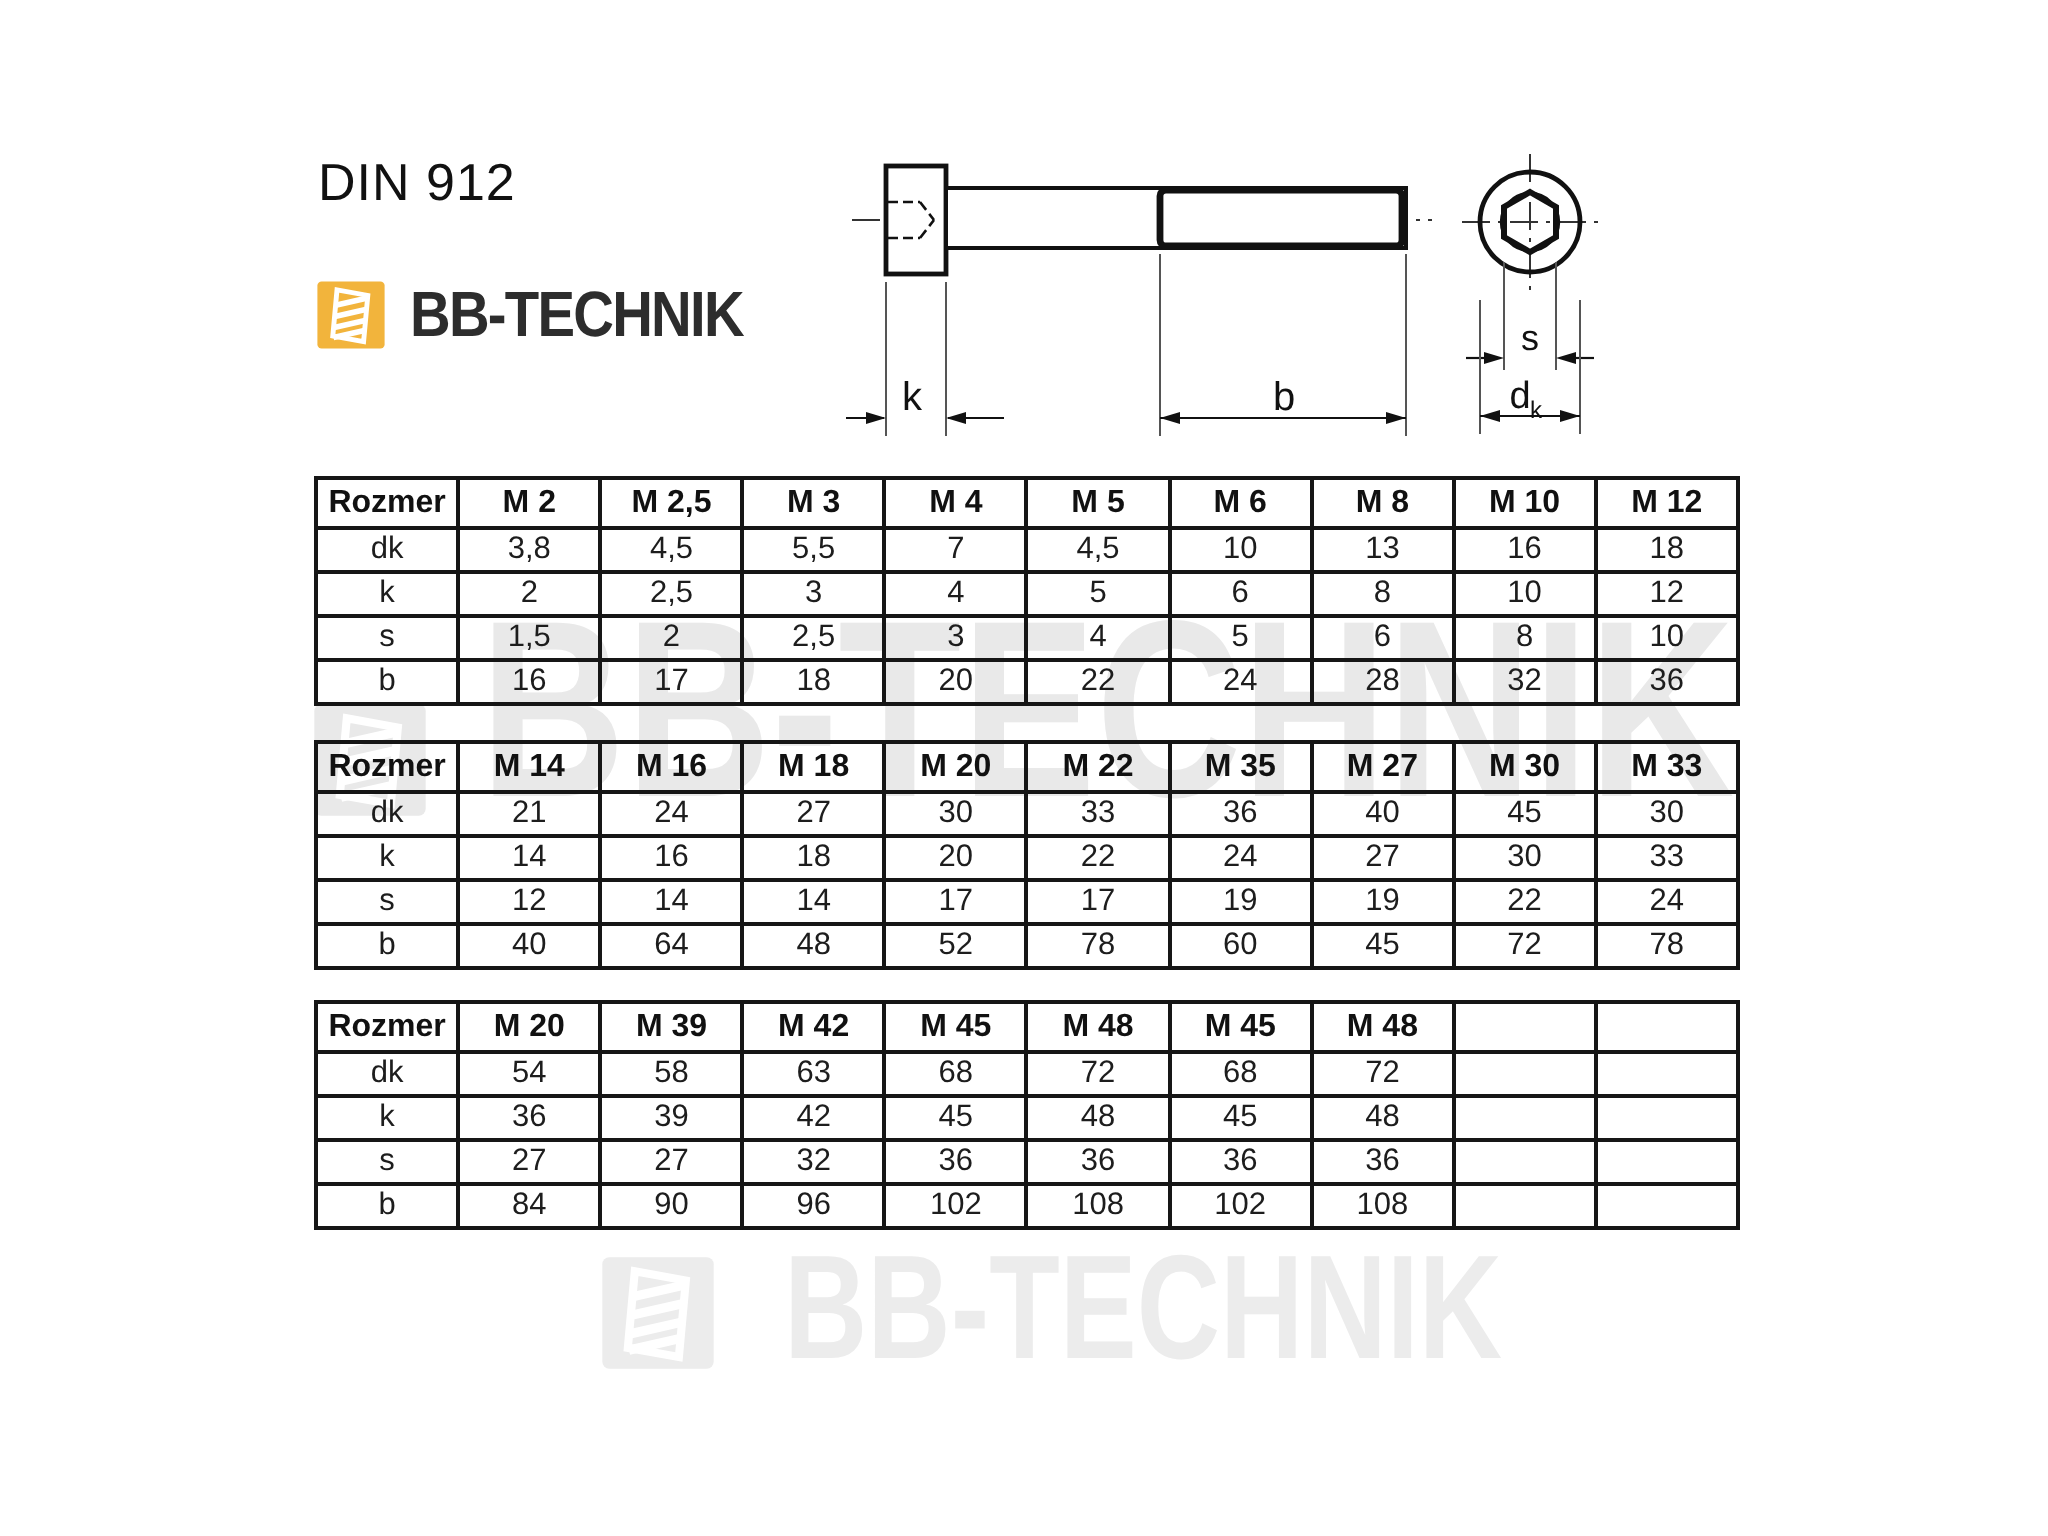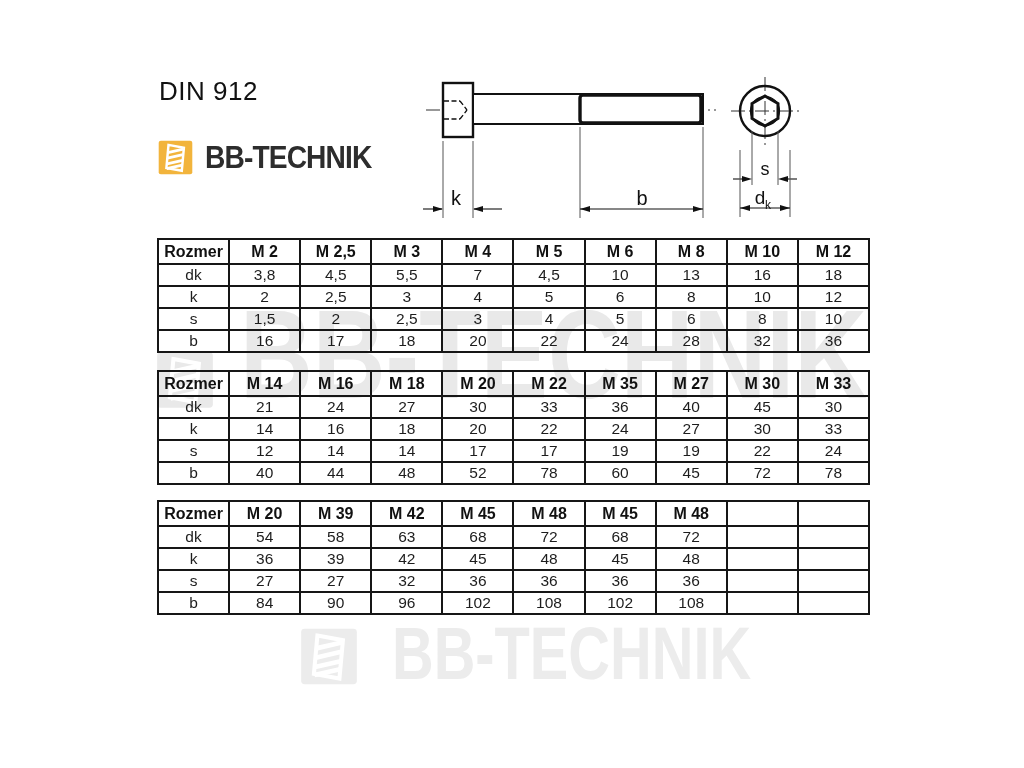--- a/index.html
+++ b/index.html
@@ -249,21 +249,21 @@
           <td>17</td>
           <td>17</td>
           <td>19</td>
           <td>19</td>
           <td>22</td>
           <td>24</td>
         </tr>
         <tr>
           <td>b</td>
           <td>40</td>
-          <td>44</td>
+          <td>64</td>
           <td>48</td>
           <td>52</td>
           <td>78</td>
           <td>60</td>
           <td>45</td>
           <td>72</td>
           <td>78</td>
         </tr>
       </tbody>
     </table>

